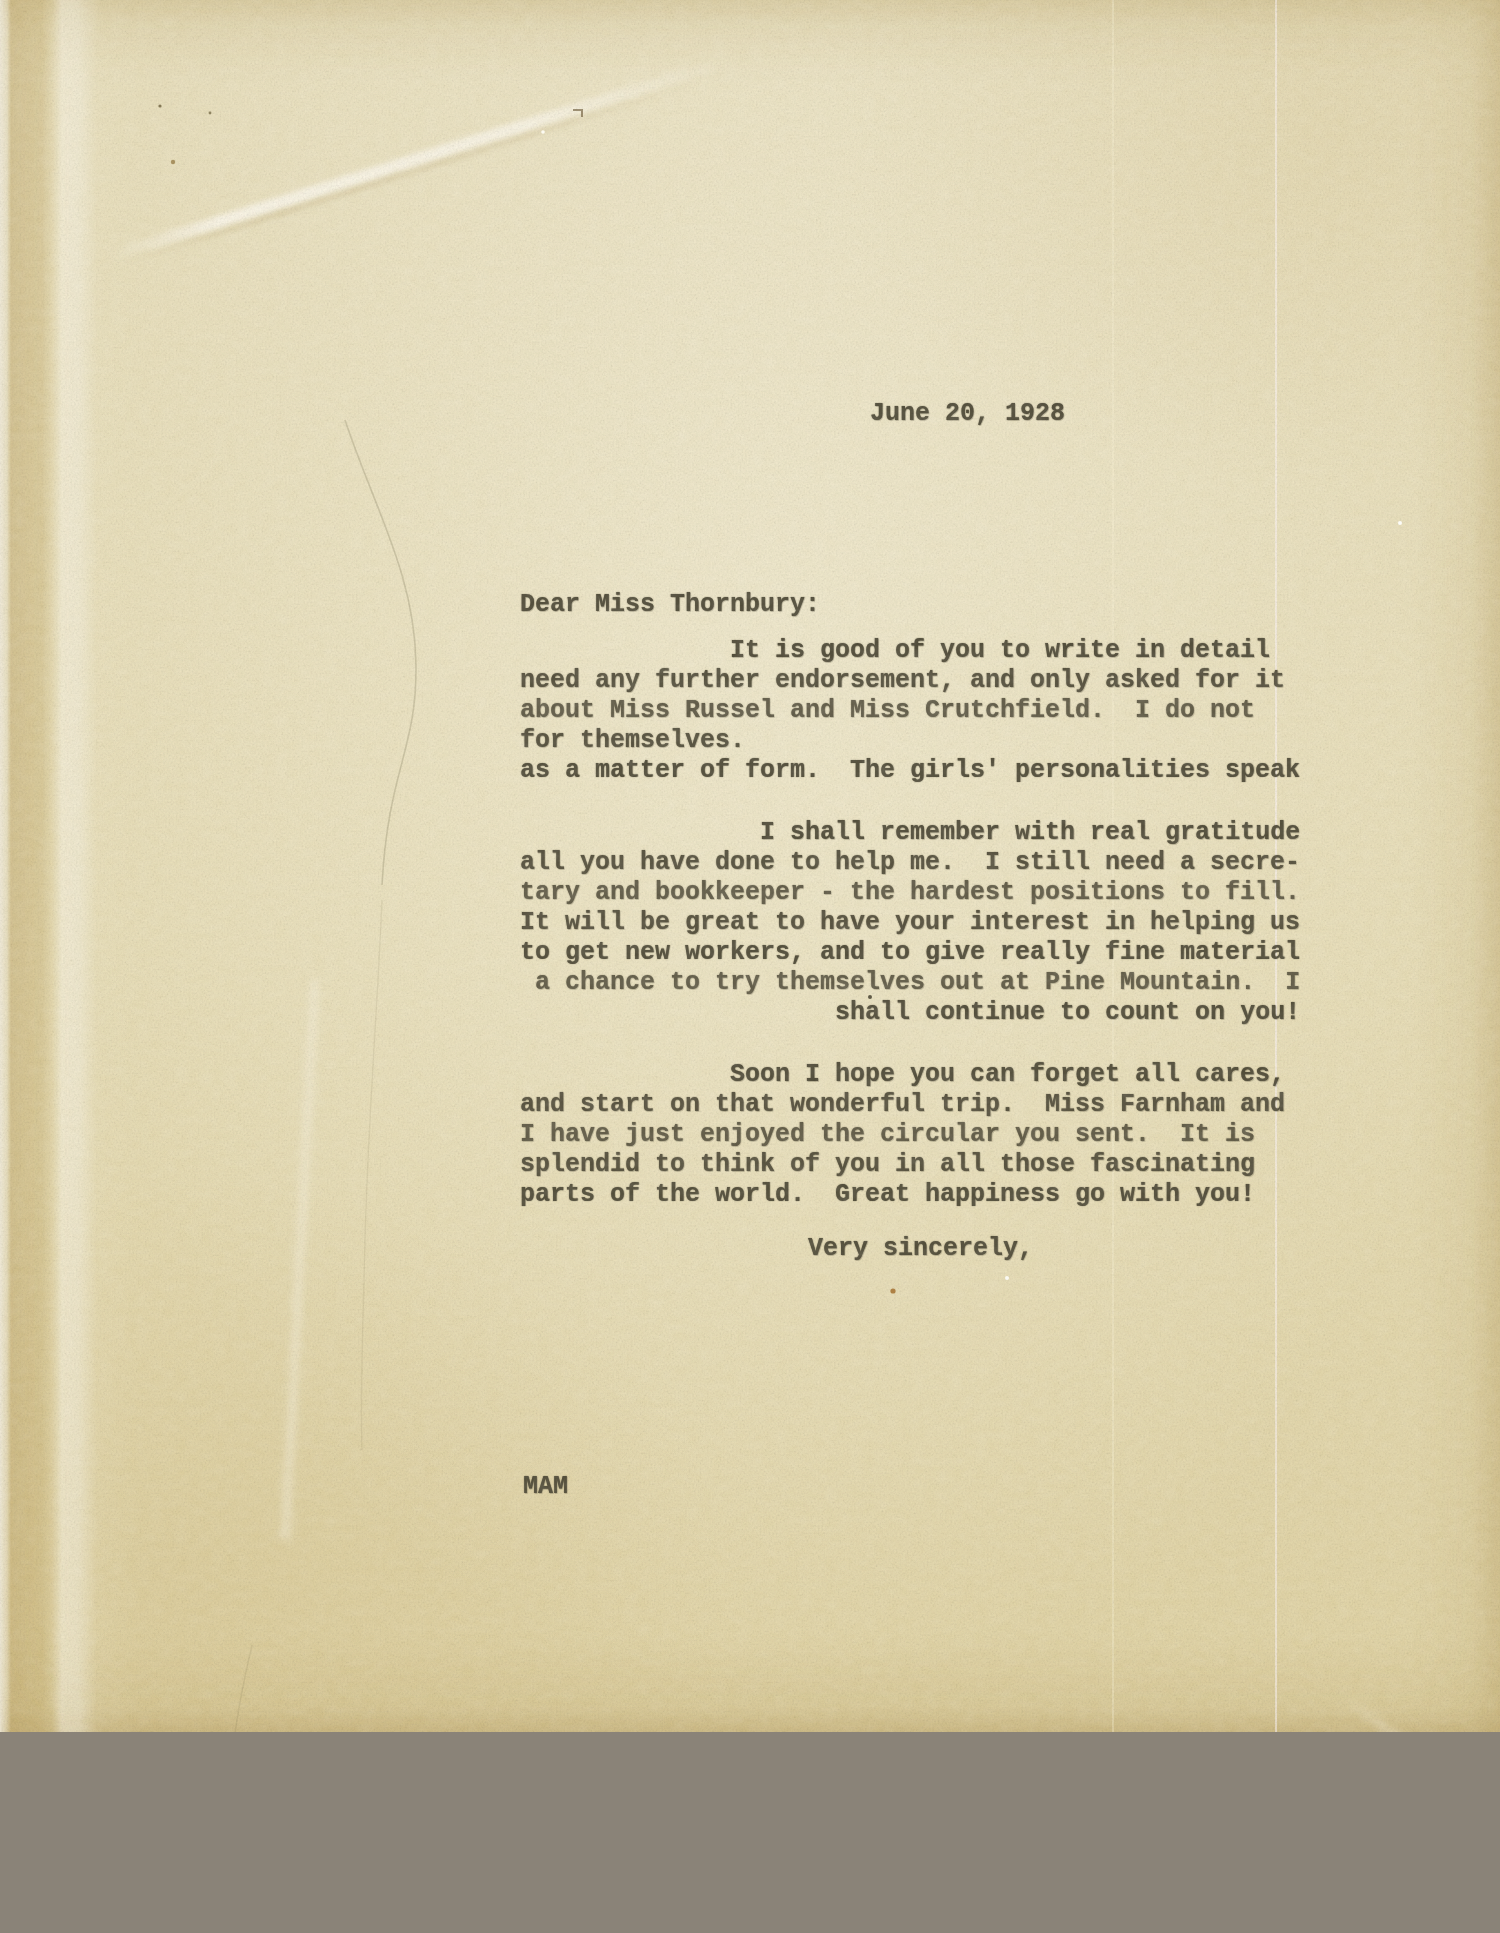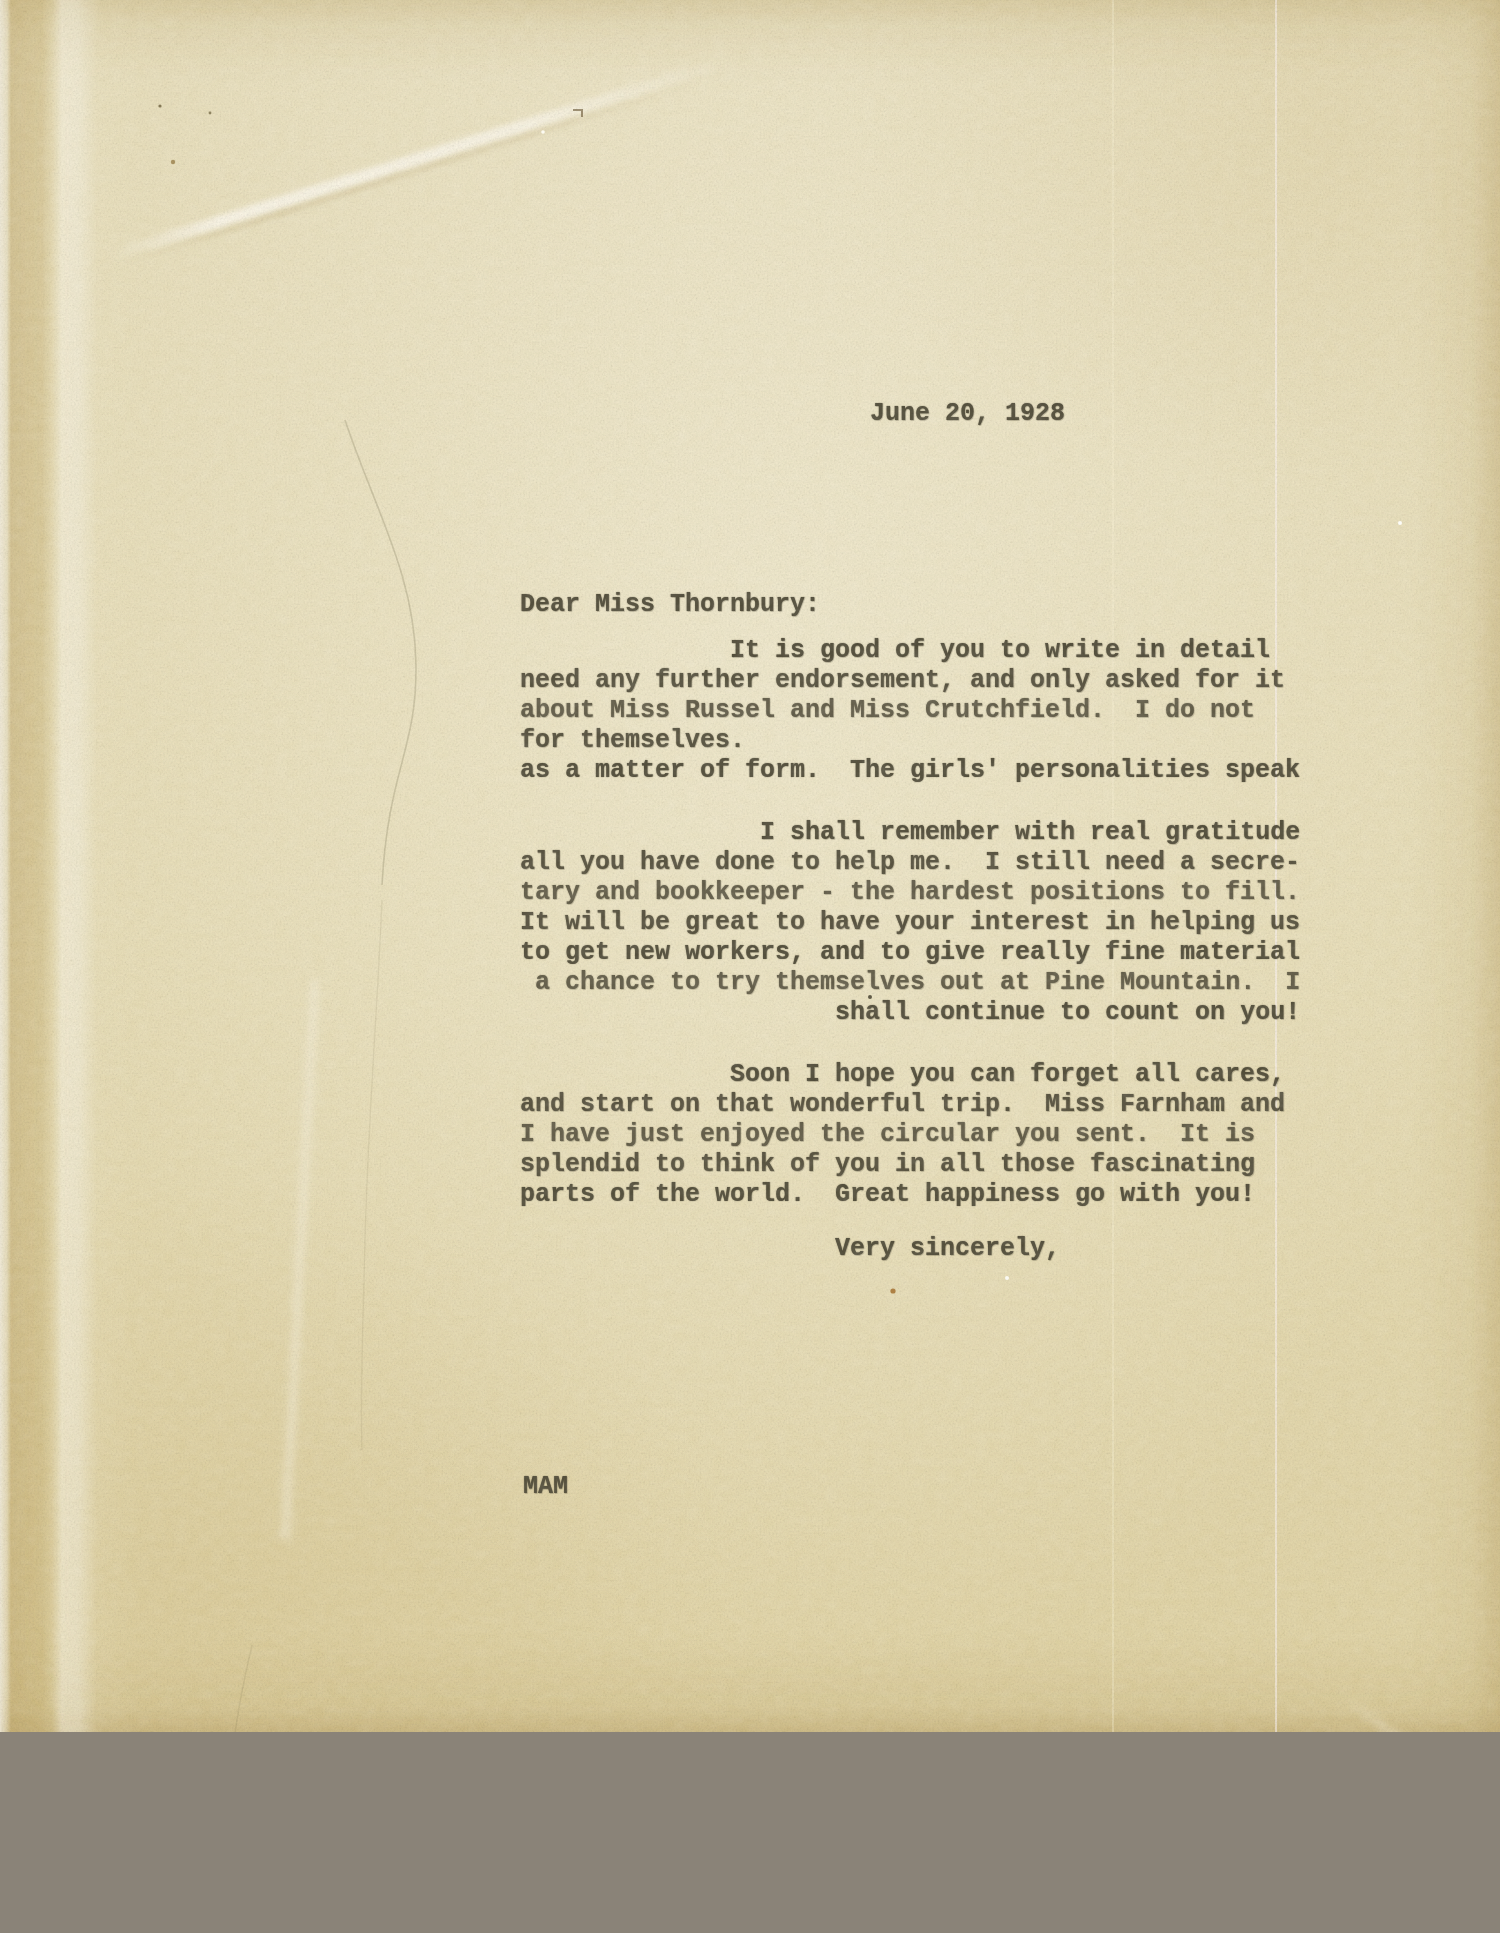--- a/index.html
+++ b/index.html
@@ -83,21 +83,21 @@
   .tw-line { white-space: pre; }
   .tw-line:nth-child(2n)   { transform: translateY(0.4px); opacity: 0.97; }
   .tw-line:nth-child(3n)   { opacity: 0.90; }
   .tw-line:nth-child(5n)   { transform: translateY(-0.4px); }
 
   .date       { left: 870px;  top: 399px; }
   .salutation { left: 520px;  top: 590px; }
   .para-1     { left: 520px;  top: 636px; }
   .para-2     { left: 520px;  top: 818px; text-align: right; }
   .para-3     { left: 520px;  top: 1060px; }
-  .closing    { left: 835px;  top: 1234px; }
+  .closing    { left: 808px;  top: 1234px; }
   .initials   { left: 523px;  top: 1472px; }
 
   .watermark {
     position: absolute;
     left: 1310px; top: 1871px;
     font-family: Liberation Sans, sans-serif;
     font-size: 33px;
     letter-spacing: 2px;
     color: rgba(158,118,84,0.50);
   }

